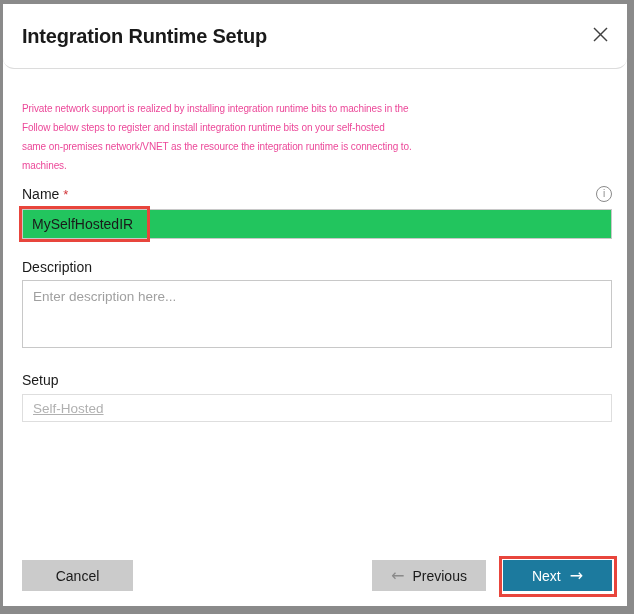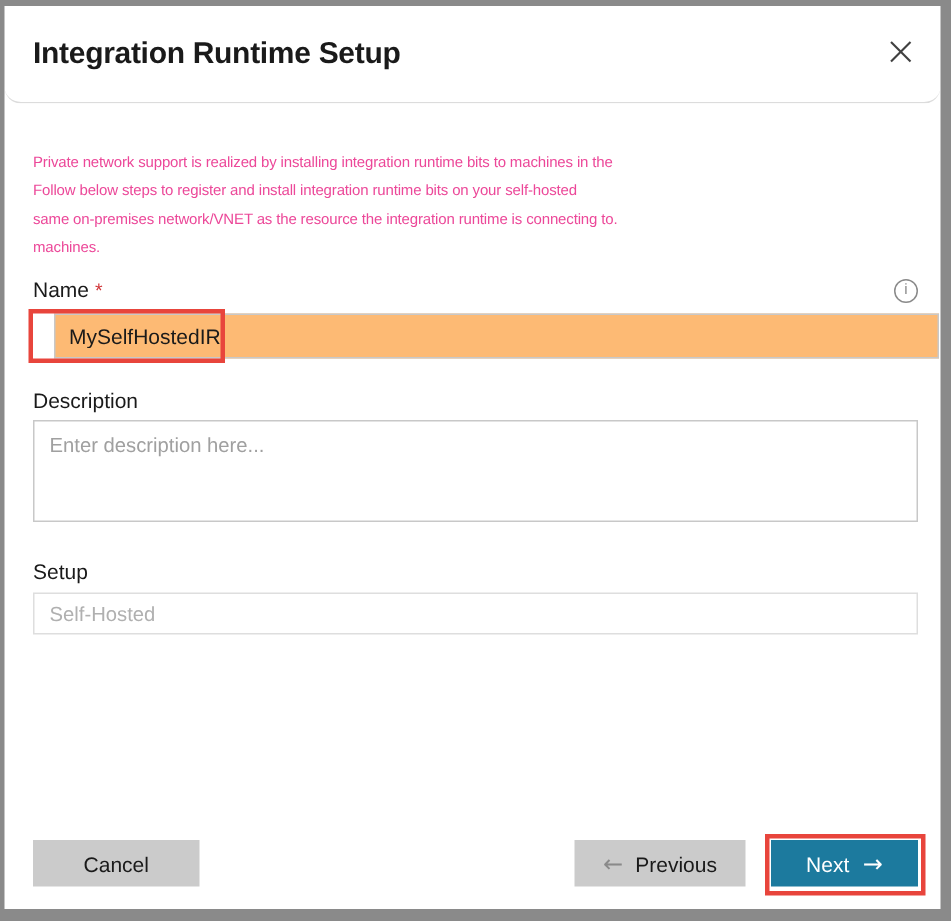--- a/index.html
+++ b/index.html
@@ -40,55 +40,55 @@
   .label { font-size:14px; color:#1a1a1a; }
   .required { color:#d13438; margin-left:4px; font-size:13px; }
   .info-icon {
     width:16px; height:16px; border:1px solid #8a8a8a; border-radius:50%;
     color:#8a8a8a; font-size:10px; line-height:14px; text-align:center;
     font-style:normal; cursor:pointer; flex:0 0 auto;
   }
 
   .input-wrap { position:relative; margin-top:6px; }
   .text-input {
-    width:100%; height:30px; border:1px solid #c8c8c8; background:#fdba74;
-    font-family:inherit; font-size:14px; color:#1a1a1a; padding:4px 9px; outline:none;margin-left:14px;
+    width:100%; height:30px; border:1px solid #c8c8c8; background:#22c55e;
+    font-family:inherit; font-size:14px; color:#1a1a1a; padding:4px 9px; outline:none;
   }
   .annotation-name {
     position:absolute; left:-3px; top:-3px; width:131px; height:36px;
     border:3px solid #e8453c; pointer-events:none;
   }
 
   .section-label { margin-top:19px; height:18px; display:flex; align-items:center; }
   .desc-area {
     margin-top:4px; width:100%; height:68px; border:1px solid #c8c8c8;
     font-family:inherit; font-size:13.5px; color:#c2410c; padding:8px 10px;
     resize:none; outline:none;
   }
   .desc-area::placeholder { color:#a0a0a0; opacity:1; }
 
   .type-input {
     margin-top:5px; width:100%; height:28px; border:1px solid #dedede;
     background:#ffffff; font-family:inherit; font-size:13.5px; color:#b0b0b0;
-    padding:0 10px; outline:none;
+    padding:0 10px; outline:none;text-decoration:underline;
   }
 
   
   .footer {
     position:absolute; left:19px; right:15px; bottom:15px;
     display:flex; align-items:center;
   }
   .btn {
     height:31px; border:none; font-family:inherit; font-size:14px;
     display:flex; align-items:center; justify-content:center; cursor:pointer;
   }
   .btn-gray { background:#cbcbcb; color:#1a1a1a; }
   .btn-cancel { width:111px; }
   .btn-previous { width:114px; margin-left:auto; gap:8px; }
-  .btn-next { width:98px; background:#1c7a9e; color:#ffffff; gap:9px; }
+  .btn-next { width:109px; background:#1c7a9e; color:#ffffff; gap:9px; }
   .arrow { font-family:"DejaVu Sans",sans-serif; font-size:16px; line-height:1; }
   .arrow-gray { color:#8a8a8a; }
   .arrow-white { color:#ffffff; }
   .next-wrap { position:relative; margin-left:17px; }
   .annotation-next {
     position:absolute; left:-4px; right:-5px; top:-4px; bottom:-6px;
     border:3px solid #e8453c; pointer-events:none;
   }
 </style>
 </head>

